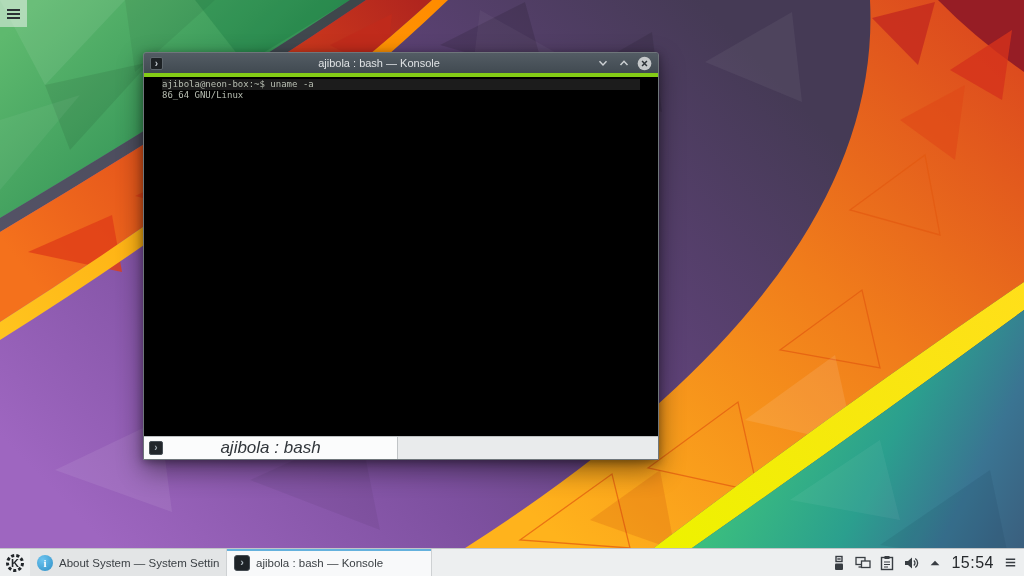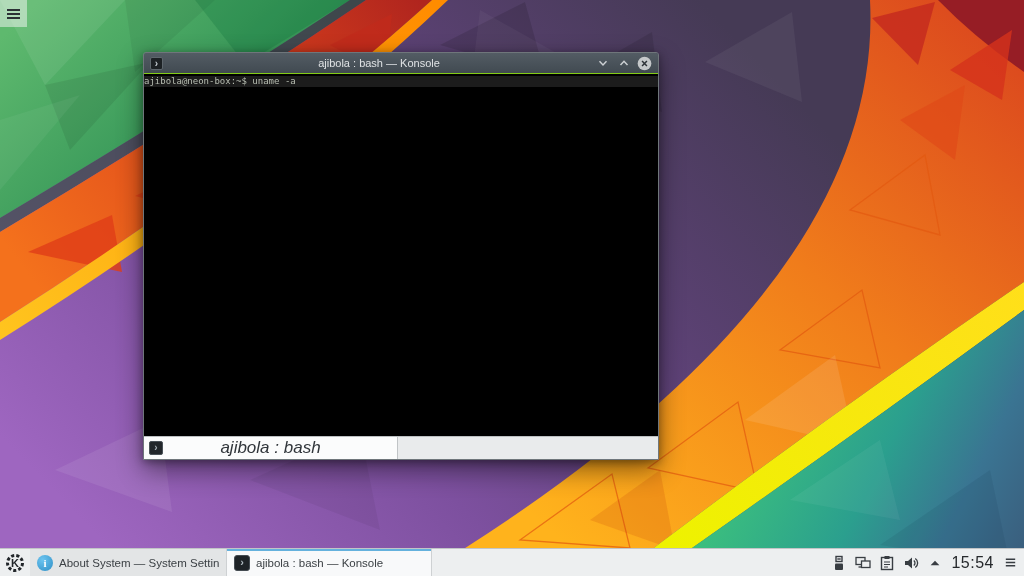--- a/index.html
+++ b/index.html
@@ -19,21 +19,21 @@
     box-shadow:0 10px 26px rgba(0,0,0,0.45), 0 2px 8px rgba(0,0,0,0.35);
     display:flex; flex-direction:column; }
   .titlebar { height:20px; background:linear-gradient(#535c64,#414a51);
     border-radius:2px 2px 0 0; display:flex; align-items:center; padding:0 4px; flex:0 0 20px; }
   .win-icon { width:13px; height:13px; background:#1c2124; border:1px solid #5e676d; border-radius:2px;
     color:#c3cad0; font-size:10px; line-height:11px; text-align:center; font-weight:bold; margin-left:2px; }
   .title-text { flex:1; text-align:center; color:#dfe2e4; font-size:11px; }
   .tb-btns { display:flex; align-items:center; gap:6px; margin-right:2px; }
   .tb-btn { width:15px; height:15px; display:flex; align-items:center; justify-content:center; }
 
-  .terminal { flex:1; background:#000; border-top:1px solid #84cc16; padding:2px 0;
+  .terminal { flex:1; background:#000; border-top:4px solid #84cc16; padding:2px 18px;
     font-family:"DejaVu Sans Mono", monospace; font-size:9px; line-height:11px; color:#b8beb2; overflow:hidden; }
   .tline { white-space:pre; }
   .tline span { white-space:pre; }
   .tline.hl { background:#1c1c1c; }
   .cursor { display:inline-block; width:5px; height:10px; background:#b9bfb8; vertical-align:-2px; }
 
   .tabbar { flex:0 0 23px; background:#e9ebec; border-top:1px solid #bcc0c2; display:flex; }
   .tab { position:relative; width:254px; background:#fbfcfc; border-right:1px solid #c0c4c6;
     display:flex; align-items:center; justify-content:center; }
   .tab-icon { position:absolute; left:5px; top:4px; width:14px; height:14px; background:#22272b;
@@ -178,20 +178,21 @@
           <svg width="15" height="15" viewBox="0 0 16 16">
             <circle cx="8" cy="8" r="7.3" fill="#c5c8ca"></circle>
             <path d="M5.4,5.4 L10.6,10.6 M10.6,5.4 L5.4,10.6" stroke="#2e3338" stroke-width="1.6"></path>
             </svg>
         </div>
       </div>
     </div>
 
     <div class="terminal">
       <div class="tline hl">ajibola@neon-box:~$ uname -a</div>
+      <div class="tline">86_64 GNU/Linux</div>
     </div>
 
     <div class="tabbar">
       <div class="tab">
         <div class="tab-icon">›</div>
         <div class="tab-label">ajibola : bash</div>
       </div>
       <div class="tabbar-rest"></div>
     </div>
   </div>

